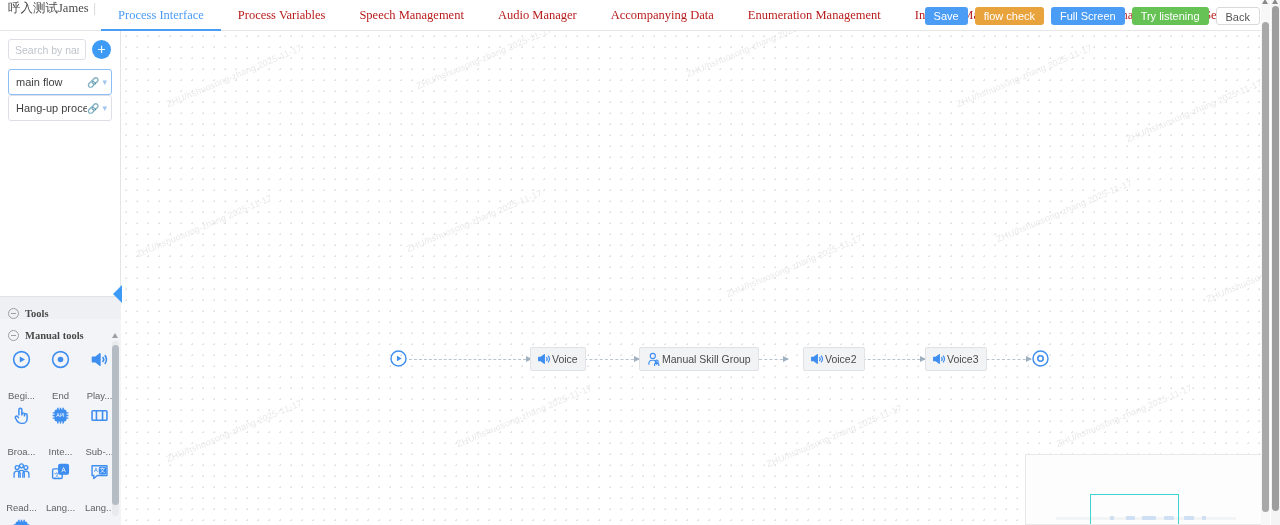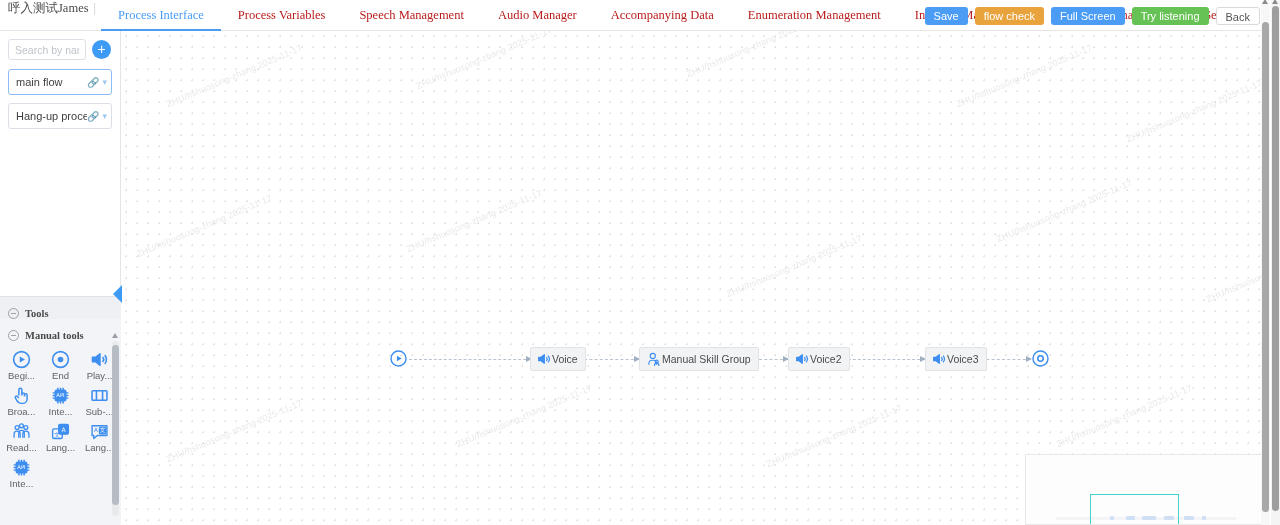--- a/index.html
+++ b/index.html
@@ -58,21 +58,21 @@
     width: 78px; height: 21px; border: 1px solid #dcdfe6; border-radius: 3px;
     font-size: 10.5px; color: #9aa0a6; padding: 0 6px; outline: none;
     background: #fff; font-family: "Liberation Sans", sans-serif;
   }
   .search-input::placeholder { color: #bfc4cb; }
   .plus-btn {
     width: 19px; height: 19px; border-radius: 50%; background: #3e9bf5;
     color: #fff; border: none; font-size: 14px; line-height: 17px;
     text-align: center; cursor: pointer; flex: none;
   }
-  .flow-list { padding: 9px 8px 0 8px; display: flex; flex-direction: column; gap: 8px; }
+  .flow-list { padding: 9px 8px 0 8px; display: flex; flex-direction: column; }
   .flow-item {
     position: relative; height: 26px; border: 1px solid #dcdfe6; border-radius: 3px;
     background: #fff; display: flex; align-items: center; padding: 0 4px 0 7px;
     font-size: 11px; color: #3f3f3f; cursor: pointer;
   }
   .flow-item.selected { border-color: #8cbef5; }
   .flow-item .fname { flex: 1; white-space: nowrap; overflow: hidden; }
   .ic-link { color: #8fc0f0; font-size: 10px; margin-right: 3px; }
   .ic-chev { color: #9ec6f0; font-size: 9px; }
 
@@ -101,21 +101,21 @@
   }
   .minus::after {
     content: ""; position: absolute; left: 2px; top: 4px; width: 5px; height: 1px;
     background: #9aa0a6;
   }
   .tool-grid {
     display: grid; grid-template-columns: repeat(3, 1fr);
     padding: 6px 2px 0 2px; row-gap: 2px;
   }
   .tool {
-    display: flex; flex-direction: column; align-items: center; gap: 0;
+    display: flex; flex-direction: column; align-items: center; gap: 20px;
     cursor: pointer; padding-top: 2px;
   }
   .tool .tlabel {
     font-size: 9.5px; color: #606266; white-space: nowrap;
   }
   .tool svg { display: block; }
 
   .tools-scroll {
     position: absolute; right: 2px; top: 44px; width: 7px; height: 175px;
     background: #e8eaec; border-radius: 4px;
@@ -456,21 +456,21 @@
           <svg width="17" height="17" viewBox="0 0 24 24" fill="none" stroke="#3e8ef0" stroke-width="1.6">
             <circle cx="11" cy="7" r="3.6"></circle>
             <path d="M5.5 19.5v-2.2A4.2 4.2 0 019.7 13h2.6a4.2 4.2 0 014.2 4.3v2.2"></path>
             <circle cx="16.5" cy="15" r="2.1"></circle>
             <path d="M13.5 21v-1.2a3 3 0 013-3h0a3 3 0 013 3V21"></path>
           </svg>
         </span>
         <span>Manual Skill Group</span>
       </div>
 
-      <div class="node" style="left:667px; top:316px;">
+      <div class="node" style="left:682px; top:316px;">
         <span>
           <svg width="16" height="16" viewBox="0 0 24 24" fill="none" stroke="#3e8ef0" stroke-width="1.8" stroke-linejoin="round">
             <path d="M4 9.5h3.5L12.5 5.5v13L7.5 14.5H4z" fill="#3e8ef0"></path>
             <path d="M15.5 9.2a4 4 0 010 5.6"></path>
               <path d="M18 7a7.5 7.5 0 010 10"></path>
           </svg>
         </span>
         <span>Voice2</span>
       </div>
 

